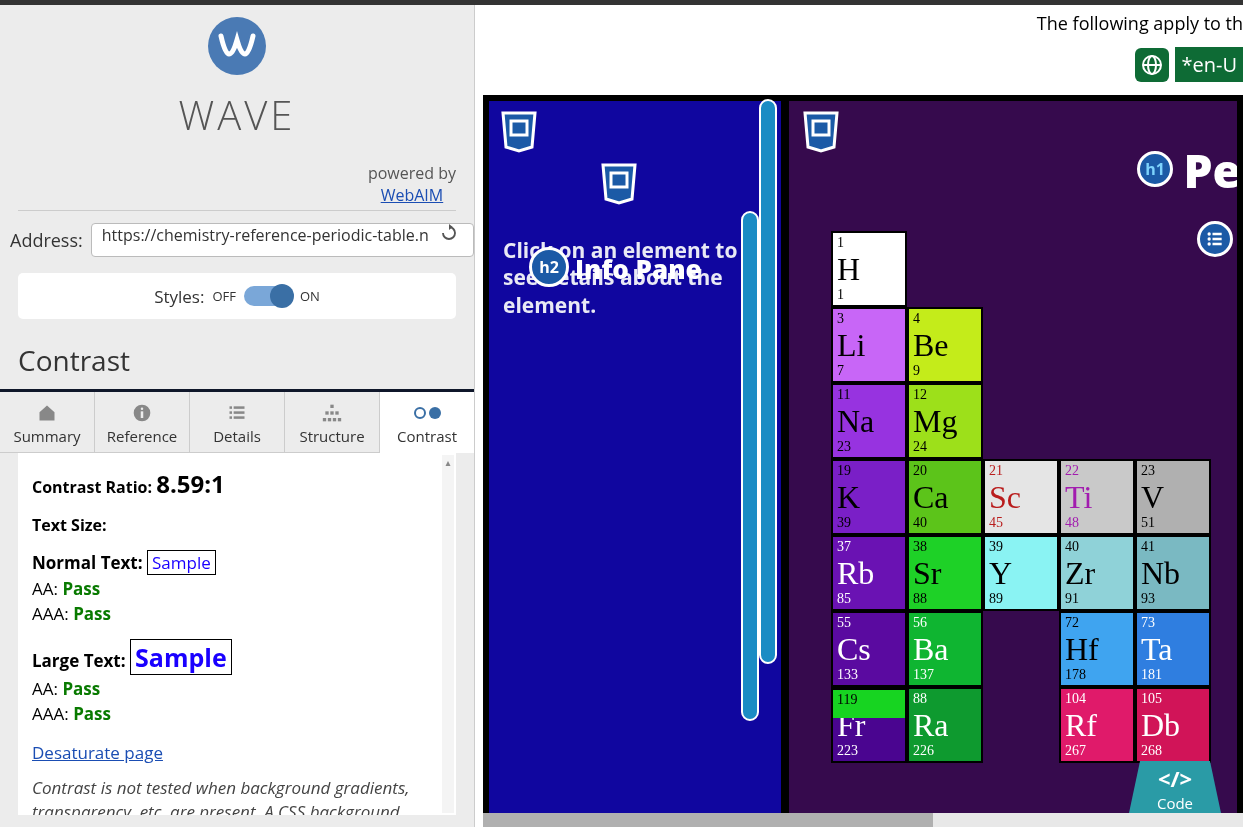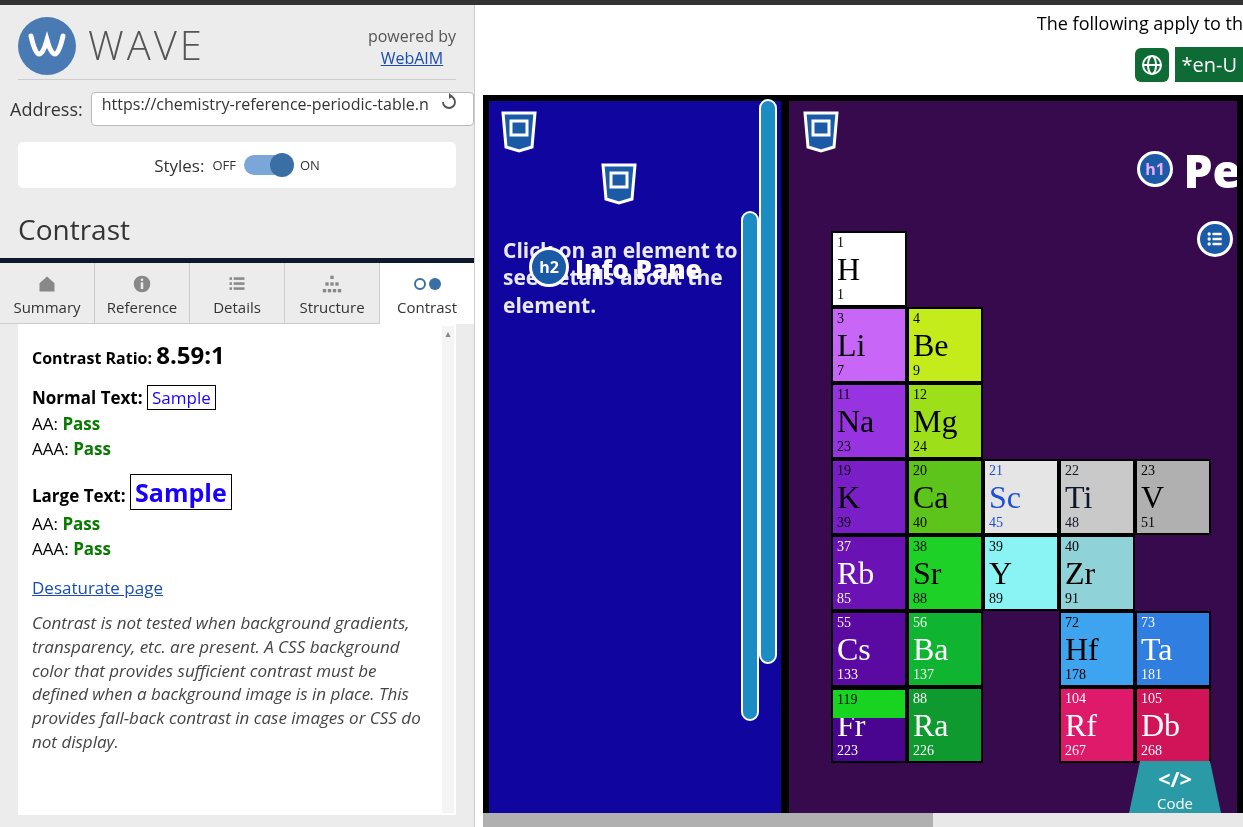--- a/index.html
+++ b/index.html
@@ -5,40 +5,40 @@
 * { box-sizing: border-box; margin: 0; padding: 0; }
 body { font-family: "Open Sans", -apple-system, sans-serif; background: #ececec; width: 1243px; height: 827px; overflow: hidden; position: relative; }
 
 .topbar { height: 5px; background: #333; width: 100%; }
 
 .main-layout { display: flex; height: 822px; }
 
 
 .sidebar { width: 475px; background: #ececec; padding: 0; display: flex; flex-direction: column; border-right: 1px solid #ccc; }
 
-.logo-row { display: flex; align-items: flex-start; padding: 12px 18px 0 18px; gap: 12px; }
+.logo-row { display: flex; align-items: center; padding: 12px 18px 0 18px; gap: 12px; flex-direction: column; }
 .logo-circle { width: 58px; height: 58px; border-radius: 50%; background: #4a7ab4; display: flex; align-items: center; justify-content: center; color: #fff; font-size: 42px; font-weight: 300; }
 .logo-text { font-size: 40px; color: #555; letter-spacing: 3px; font-weight: 300; }
 .powered { margin-left: auto; text-align: center; font-size: 16px; color: #555; padding-top: 8px; }
 .powered a { color: #1a4db3; text-decoration: underline; }
 .subtitle { padding: 0 22px 8px 22px; font-size: 15px; color: #555; }
 .divider { border-top: 1px solid #ccc; margin: 4px 18px; }
 
 .address-row { display: flex; align-items: center; gap: 8px; padding: 8px 10px; }
 .address-label { font-size: 18px; color: #333; }
 .address-input { flex: 1; height: 34px; border: 1px solid #bbb; border-radius: 4px; padding: 0 34px 0 10px; font-size: 16px; color: #333; background: #fff; overflow: hidden; white-space: nowrap; }
 .refresh-wrap { position: relative; margin-left: -40px; width: 30px; text-align: center; color: #555; font-size: 18px; cursor: pointer; }
 
 .styles-row { margin: 8px 18px; background: #fff; border-radius: 5px; height: 46px; display: flex; align-items: center; justify-content: center; gap: 8px; font-size: 17px; color: #333; }
 .toggle { width: 48px; height: 20px; background: #7aa7d8; border-radius: 12px; position: relative; }
 .toggle-knob { width: 24px; height: 24px; background: #3a6fa5; border-radius: 50%; position: absolute; right: -2px; top: -2px; }
 
 .section-title { font-size: 28px; color: #333; padding: 14px 18px 10px 18px; font-weight: 400; }
 
-.tabs { display: flex; border-top: 5px solid #0f172a;}
+.tabs { display: flex; border-top: 3px solid #0f172a;}
 .tab { flex: 1; text-align: center; padding: 8px 0 6px 0; border-right: 1px solid #ccc; border-bottom: 1px solid #ccc; background: #ececec; cursor: pointer; }
 .tab:last-child { border-right: none; }
 .tab.active { background: #fff; border-bottom: 1px solid #fff; }
 .tab-icon { font-size: 22px; color: #888; height: 26px; display:flex; align-items:center; justify-content:center;}
 .tab-label { font-size: 15px; color: #333; }
 .contrast-icon { display: inline-flex; gap: 3px; }
 .contrast-icon .c1 { width: 12px; height: 12px; border: 2px solid #3a6fa5; border-radius: 50%; }
 .contrast-icon .c2 { width: 12px; height: 12px; background: #3a6fa5; border-radius: 50%; }
 
 .panel { background: #fff; margin: 0 18px 12px 18px; padding: 14px 14px; position: relative; flex:1; overflow:hidden;}
@@ -70,21 +70,21 @@
 .info-pane .shield2 { position: absolute; top: 60px; left: 108px; }
 .info-text { position: absolute; top: 136px; left: 14px; right: 14px; font-size: 21px; font-weight: 700; line-height: 1.3; color: #e9e9f5; }
 .h2-badge { position: absolute; top: 146px; left: 40px; width: 40px; height: 40px; border-radius: 50%; background: #1b5aa6; border: 3px solid #fff; display: flex; align-items: center; justify-content: center; color: #fff; font-size: 16px; font-weight: 700; }
 .info-title-overlay { position: absolute; top: 150px; left: 86px; font-size: 26px; font-weight: 800; color: #fff; }
 .vbar1 { position: absolute; right: 12px; top: -2px; width: 18px; height: 565px; background: #1b8cc4; border-radius: 10px; border:2px solid #fff;}
 .vbar2 { position: absolute; right: 30px; top: 110px; width: 18px; height: 510px; background: #1b8cc4; border-radius: 10px; border:2px solid #fff;}
 .black-gap { position:absolute; right:0; top:0; bottom:0; width:8px; background:#000;}
 
 .table-pane { flex: 1; background: #360a4d; position: relative; overflow: hidden; }
 .table-pane .shield { position: absolute; top: 8px; left: 10px; }
-.h1-badge { position: absolute; top: 50px; right: 64px; width: 36px; height: 36px; border-radius: 50%; background: #1b5aa6; border: 3px solid #fff; display: flex; align-items: center; justify-content: center; color: #f0abfc; font-size: 16px; font-weight: 700; }
+.h1-badge { position: absolute; top: 50px; right: 64px; width: 36px; height: 36px; border-radius: 50%; background: #1b5aa6; border: 3px solid #fff; display: flex; align-items: center; justify-content: center; color: #7dd3fc; font-size: 16px; font-weight: 700; }
 .pe-text { position: absolute; top: 38px; right: -4px; font-size: 46px; font-weight: 800; color: #fff; }
 .list-badge { position: absolute; top: 120px; right: 4px; width: 36px; height: 36px; border-radius: 50%; background: #1b5aa6; border: 3px solid #fff; display: flex; align-items: center; justify-content: center; color: #fff; }
 
 .ptable { position: absolute; top: 130px; left: 42px; }
 .prow { display: flex; height: 76px; }
 .pcell { width: 76px; height: 76px; border: 2px solid #000; position: relative; font-family: Georgia, serif; }
 .pcell .num { position: absolute; top: 2px; left: 4px; font-size: 14px; }
 .pcell .sym { position: absolute; top: 18px; left: 4px; font-size: 32px; }
 .pcell .mass { position: absolute; bottom: 2px; left: 4px; font-size: 14px; }
 .spacer { width: 76px; height: 76px; }
@@ -108,22 +108,22 @@
 .c-k  { background:#7a1fc7; color:#000;}
 .c-rb { background:#6a12b3; color:#fff;}
 .c-cs { background:#5a0aa0; color:#fff;}
 .c-fr { background:#4a0590; color:#fff;}
 .c-be { background:#c4ec1a; color:#000;}
 .c-mg { background:#9de01a; color:#000;}
 .c-ca { background:#5cc41a; color:#000;}
 .c-sr { background:#1ed127; color:#000;}
 .c-ba { background:#0fb531; color:#fff;}
 .c-ra { background:#0e9a2f; color:#fff;}
-.c-sc { background:#e5e5e5; color:#1d4ed8;}
-.c-ti { background:#c9c9c9; color:#0f172a;}
+.c-sc { background:#e5e5e5; color:#b91c1c;}
+.c-ti { background:#c9c9c9; color:#a21caf;}
 .c-v  { background:#b0b0b0; color:#000;}
 .c-y  { background:#8af3f3; color:#000;}
 .c-zr { background:#8fd2d8; color:#000;}
 .c-nb { background:#7ab9c2; color:#000;}
 .c-hf { background:#3fa4f0; color:#000;}
 .c-ta { background:#2f7ee0; color:#fff;}
 .c-rf { background:#e01a6a; color:#fff;}
 .c-db { background:#d11458; color:#fff;}
 </style>
 </head>
@@ -227,20 +227,21 @@
           </div>
         <div class="tab-label">Contrast</div>
       </div>
     </div>
 
     <div class="panel">
       <div>
         <span class="cr-label">Contrast Ratio:</span>
         <span class="cr-value">8.59:1</span>
       </div>
+      <div class="ts-label">Text Size:</div>
 
       <div class="nt-row">
         <span class="nt-label">Normal Text:</span>
         <span class="sample-normal">Sample</span>
       </div>
       <div class="pass-line"><span>AA:</span> <span class="pass">Pass</span></div>
       <div class="pass-line"><span>AAA:</span> <span class="pass">Pass</span></div>
 
       <div class="nt-row">
         <span class="nt-label">Large Text:</span>
@@ -388,20 +389,25 @@
               <div class="pcell c-y">
                 <span class="num">39</span>
                 <span class="sym">Y</span>
                 <span class="mass">89</span>
               </div>
               <div class="pcell c-zr">
                 <span class="num">40</span>
                 <span class="sym">Zr</span>
                 <span class="mass">91</span>
               </div>
+              <div class="pcell c-nb">
+                <span class="num">41</span>
+                <span class="sym">Nb</span>
+                <span class="mass">93</span>
+              </div>
             </div>
             <div class="prow">
               <div class="pcell c-cs">
                 <span class="num">55</span>
                 <span class="sym">Cs</span>
                 <span class="mass">133</span>
               </div>
               <div class="pcell c-ba">
                 <span class="num">56</span>
                 <span class="sym">Ba</span>

